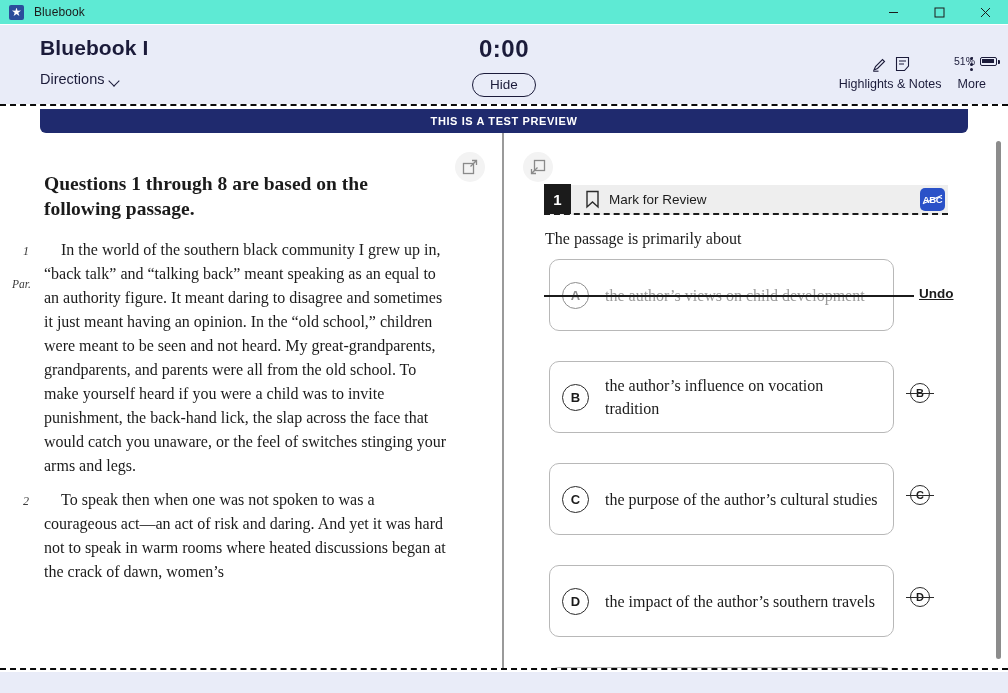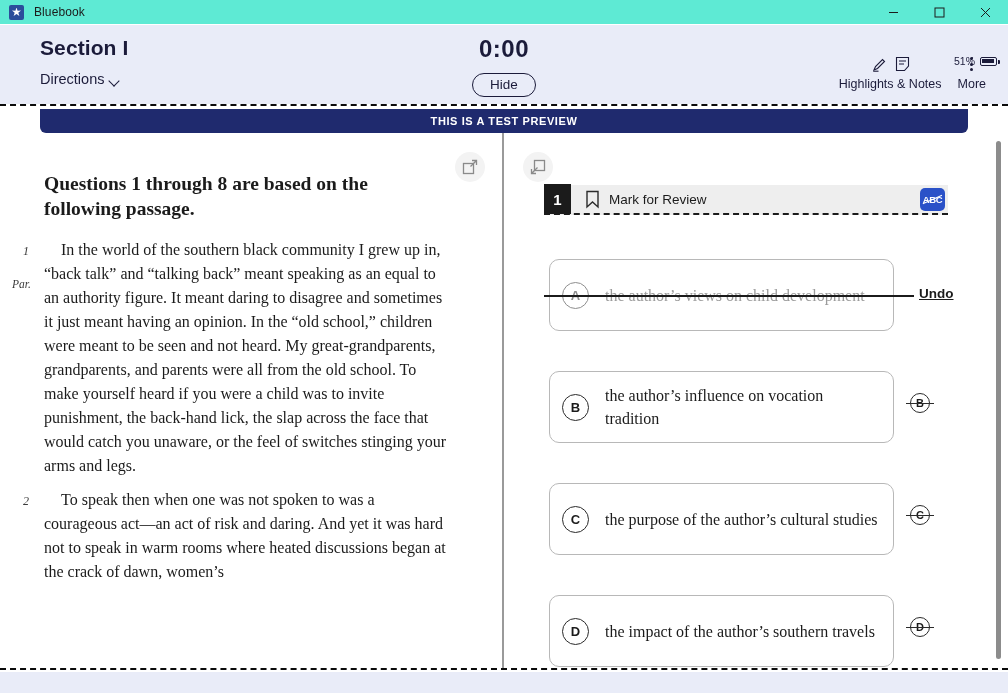--- a/index.html
+++ b/index.html
@@ -378,21 +378,21 @@
     color: #1b1b1b;
     line-height: 22px;
   }
   .choices {
     position: absolute;
     left: 38px; top: 126px;
     width: 460px;
   }
   .choice-row {
     position: relative;
-    margin-bottom: 28px;
+    margin-bottom: 18px;
     height: 84px;
   }
   .choice {
     position: absolute;
     left: 5px; top: 0;
     width: 345px;
     height: 72px;
     border: 1.2px solid #b8b8b8;
     border-radius: 10px;
     display: flex;
@@ -507,21 +507,21 @@
     <div class="winbtn close">
       <svg width="11" height="11" viewBox="0 0 11 11">
           <line x1="1" y1="1" x2="10" y2="10" stroke="currentColor" stroke-width="1"></line>
           <line x1="10" y1="1" x2="1" y2="10" stroke="currentColor" stroke-width="1"></line>
         </svg>
     </div>
   </div>
 </div>
 
 <div class="appheader">
-  <div class="section-title">Section I</div>
+  <div class="section-title">Bluebook I</div>
 
   <div class="directions">
     <span>Directions</span>
     <span class="chev"></span>
   </div>
 
   <div class="timer-wrap">
     <div class="timer">0:00</div>
     <button class="hide-btn">Hide</button>
   </div>
@@ -604,20 +604,21 @@
           <svg width="15" height="19" viewBox="0 0 15 19">
             <path d="M2 1.5 H13 V17 L7.5 12 L2 17 Z" fill="none" stroke="currentColor" stroke-width="1.4"></path>
           </svg>
         </span>
         <span class="mark-label">Mark for Review</span>
         <div class="abc-btn">
           <span>ABC</span>
         </div>
       </div>
 
+      <div class="q-stem">The passage is primarily about</div>
 
       <div class="choices">
 
         <div class="choice-row eliminated">
           <div class="choice">
             <span class="choice-letter">A</span>
             <span class="choice-text">the author’s views on child development</span>
           </div>
           <div class="strike"></div>
           <div class="undo">Undo</div>

